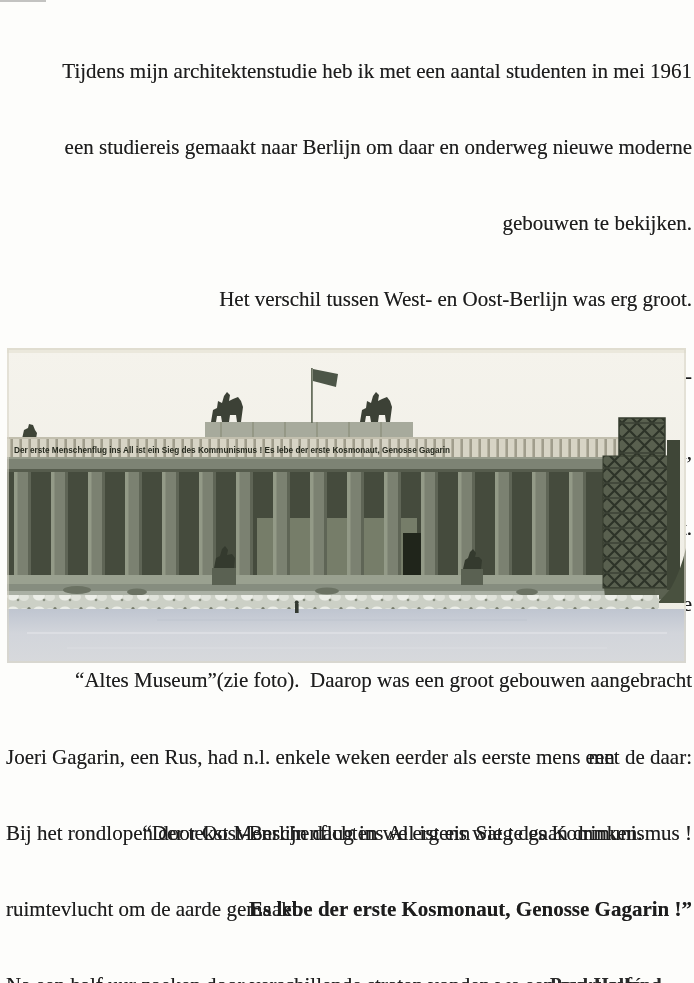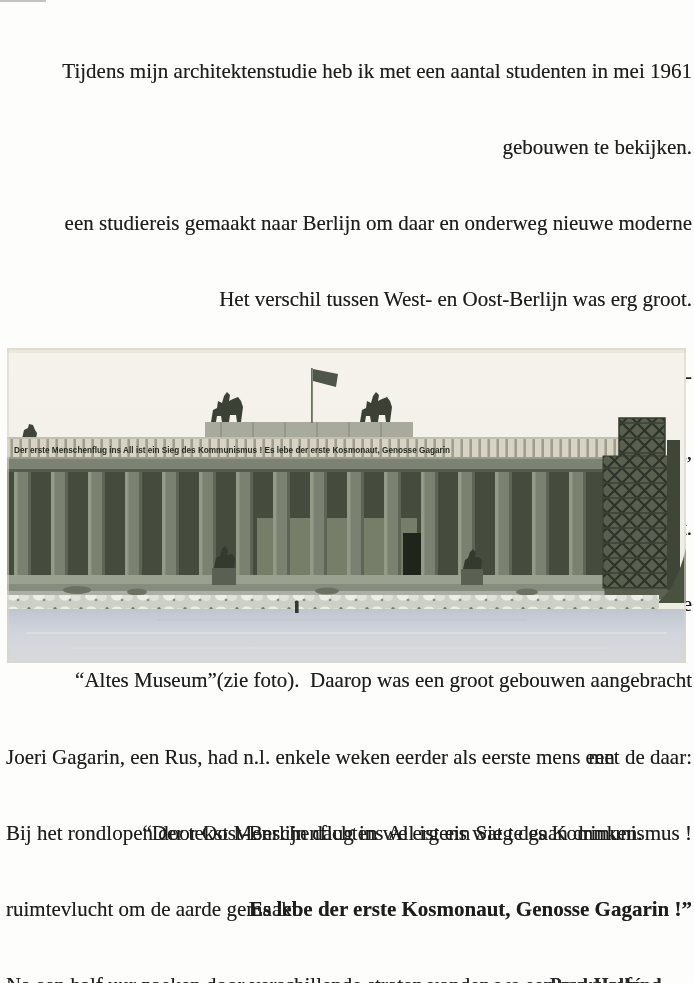--- a/index.html
+++ b/index.html
@@ -22,22 +22,22 @@
   .signature{position:absolute;left:550px;top:974px;font-size:19px;font-weight:bold;
              letter-spacing:.4px;color:#2a2a2a;text-shadow:0 0 .5px rgba(40,40,40,.6);}
 </style>
 </head>
 <body>
 
 <div class="scan-artifact"></div>
 
 <div class="para para1">
   <div class="tline">Tijdens mijn architektenstudie heb ik met een aantal studenten in mei 1961</div>
+  <div class="tline">een studiereis gemaakt naar Berlijn om daar en onderweg nieuwe moderne</div>
   <div class="tline">gebouwen te bekijken.</div>
-  <div class="tline">een studiereis gemaakt naar Berlijn om daar en onderweg nieuwe moderne</div>
   <div class="tline">Het verschil tussen West- en Oost-Berlijn was erg groot.</div>
   <div class="tline">In West prachtige nieuwe gebouwen met veel lichtreclames en enkele ge-</div>
   <div class="tline">restaureerde monumenten, in Oost allemaal grauwe saaie woongebouwen,</div>
   <div class="tline">zonder enig vertier op straat.</div>
   <div class="tline">In Oost-Berlijn kwamen we langs het nog niet geheel gerestaureerde</div>
   <div class="tline">“Altes Museum”(zie foto).  Daarop was een groot gebouwen aangebracht</div>
   <div class="tline">met de daar:</div>
   <div class="tline indent-a">“Der tekst Menschenflug ins All ist ein Sieg des Kommunismus !</div>
   <div class="tline indent-b">Es lebe der erste Kosmonaut, Genosse Gagarin !”</div>
 </div>

